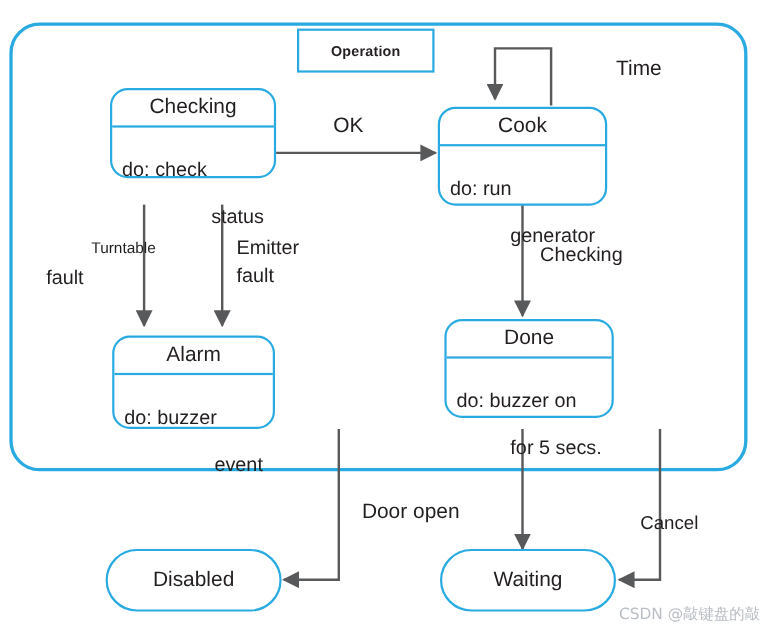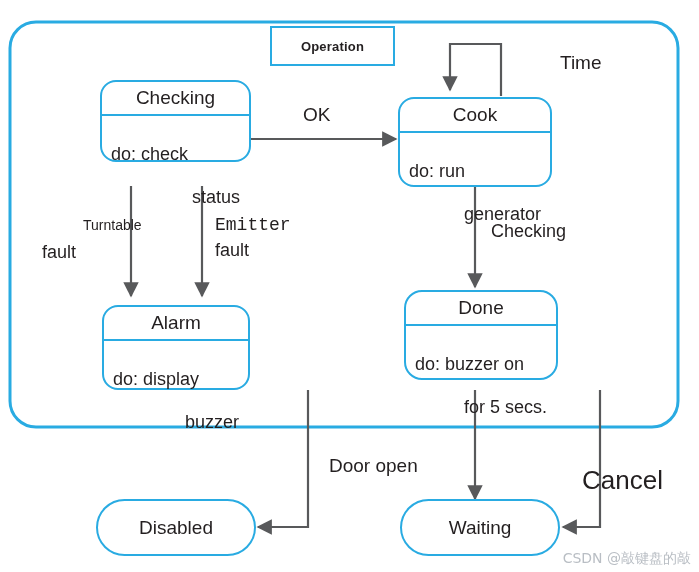--- a/index.html
+++ b/index.html
@@ -150,26 +150,26 @@
     <div class="state-body">
       <span class="ln1">do: run</span>
       <span class="ln2">generator</span>
     </div>
   </div>
 
   <div class="state" style="left:102px; top:305px; width:148px; height:85px;">
     <div class="state-title">Alarm</div>
     <div class="state-sep"></div>
     <div class="state-body">
-      <span class="ln1">do: display</span>
-      <span class="ln2">buzzer</span>
-    </div>
-  </div>
-
-  <div class="state" style="left:404px; top:290px; width:154px; height:90px;border-radius:18px;">
+      <span class="ln1">do: buzzer</span>
+      <span class="ln2">event</span>
+    </div>
+  </div>
+
+  <div class="state" style="left:404px; top:290px; width:154px; height:90px;">
     <div class="state-title">Done</div>
     <div class="state-sep"></div>
     <div class="state-body">
       <span class="ln1">do: buzzer on</span>
       <span class="ln2">for 5 secs.</span>
     </div>
   </div>
 
   <div class="pill" style="left:96px; top:499px; width:160px; height:57px;">
     <span>Disabled</span>
@@ -179,24 +179,24 @@
     <span>Waiting</span>
   </div>
 
   <div class="lbl" style="left:303px; top:104px; font-size:19px;">OK</div>
 
   <div class="lbl" style="left:528px; top:52px; font-size:19px;margin-left:32px;">Time</div>
 
   <div class="lbl" style="left:50px; top:218px; font-size:14px;margin-left:33px;">Turntable</div>
   <div class="lbl" style="left:42px; top:242px; font-size:18px;">fault</div>
 
-  <div class="lbl" style="left:215px; top:215px; font-size:18px;font-family:Liberation Mono, monospace;">Emitter</div>
+  <div class="lbl" style="left:215px; top:215px; font-size:18px;">Emitter</div>
   <div class="lbl" style="left:215px; top:240px; font-size:18px;">fault</div>
 
   <div class="lbl" style="left:491px; top:221px; font-size:18px;">Checking</div>
 
   <div class="lbl" style="left:329px; top:455px; font-size:19px;">Door open</div>
 
-  <div class="lbl" style="left:582px; top:466px; font-size:26px;">Cancel</div>
+  <div class="lbl" style="left:582px; top:466px; font-size:17px;">Cancel</div>
 
   <div id="watermark">CSDN @敲键盘的敲</div>
 
 </div>
 
 </body></html>

